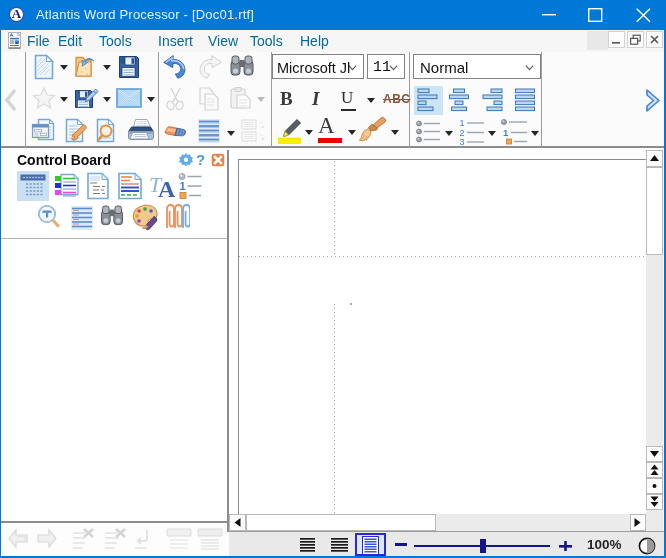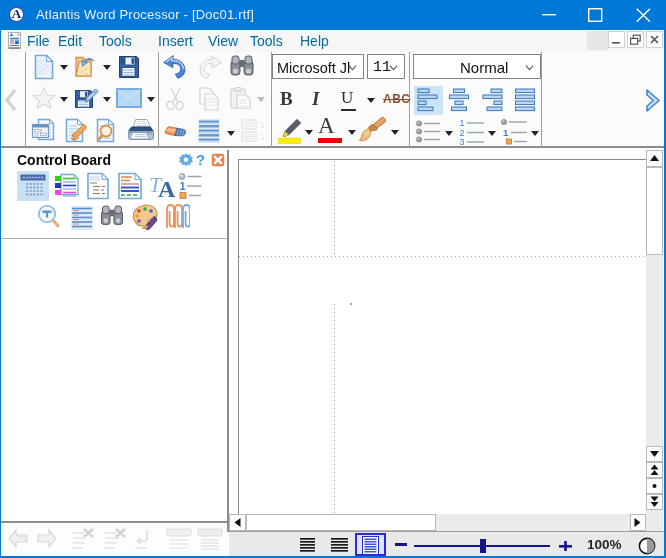--- a/index.html
+++ b/index.html
@@ -410,21 +410,21 @@
           <path d="M1 3 L5 7.4 L9 3" fill="none" stroke="#5a5a5a" stroke-width="1.3"></path>
         </svg>
       </div>
     <div class="combo" style="left:366px;width:38px;">
         <span style="position:absolute;left:5px;top:4px;font-family:Liberation Mono, monospace;">11</span>
         <svg class="cv" viewBox="0 0 10 10">
           <path d="M1 3 L5 7.4 L9 3" fill="none" stroke="#5a5a5a" stroke-width="1.3"></path>
         </svg>
       </div>
     <div class="combo" style="left:412px;width:128px;">
-        <span style="position:absolute;left:6px;top:4px;margin-left:40px;">Normal</span>
+        <span style="position:absolute;left:6px;top:4px;">Normal</span>
         <svg class="cv" viewBox="0 0 10 10">
           <path d="M1 3 L5 7.4 L9 3" fill="none" stroke="#5a5a5a" stroke-width="1.3"></path>
         </svg>
       </div>
 
     <svg class="abs" style="left:644px;top:36px;width:18px;height:25px" viewBox="0 0 18 25">
         <path d="M2 2 L14 12.5 L2 23 L2 18 L8.5 12.5 L2 7 Z" fill="#cfe0f4" stroke="#3f86d2" stroke-width="1.6" stroke-linejoin="round"></path>
       </svg>
   </div>
 

